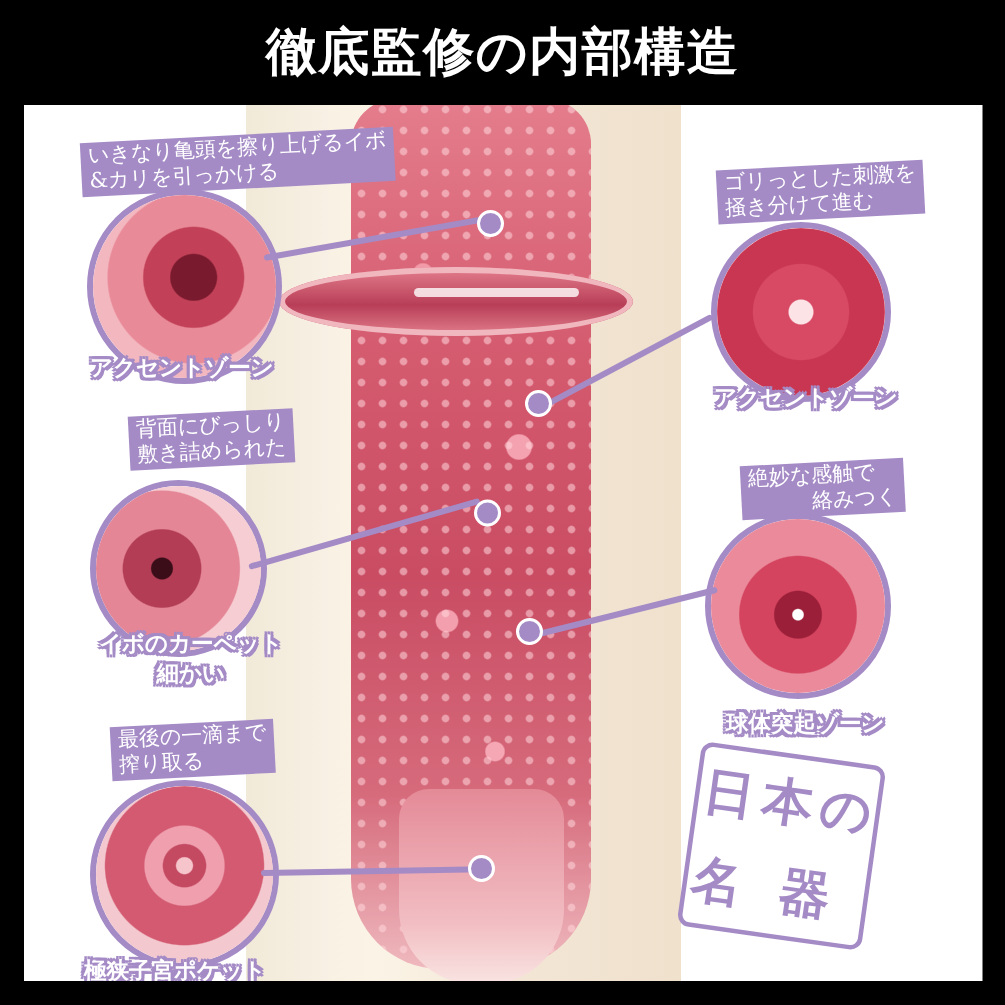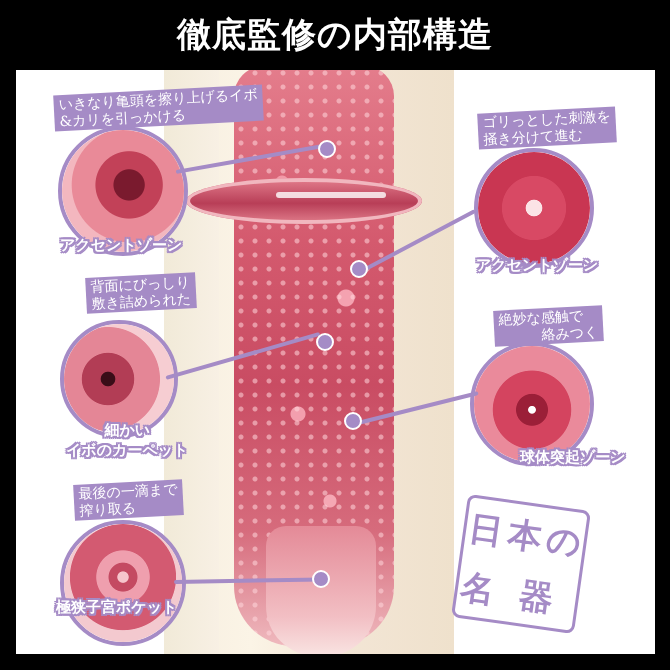--- a/index.html
+++ b/index.html
@@ -70,45 +70,45 @@
   <div class="dot" style="left:334px;top:190px;"></div>
 
   <div class="circle" style="left:44px;top:250px;width:110px;height:110px;">
     <div class="c-inner" style="background:radial-gradient(circle at 40% 50%,#3a0d18 0 8%,#b23d55 9% 30%,#e48696 31% 60%,#f6cdd2 61%);"></div>
   </div>
   <div class="label-box" style="left:70px;top:205px;">
     <span class="l2">背面にびっしり</span>
     <span class="l2">敷き詰められた</span>
   </div>
   <div class="zone-name" style="left:50px;top:350px;text-align:center;line-height:20px;">
+    <span style="display:block;">イボのカーペット</span>
     <span style="display:block;">細かい</span>
-    <span style="display:block;">イボのカーペット</span>
   </div>
   <div class="leader" style="left:150px;top:306px;width:160px;transform:rotate(-16deg);"></div>
   <div class="dot" style="left:300px;top:263px;"></div>
 
   <div class="circle" style="left:454px;top:272px;width:116px;height:116px;">
     <div class="c-inner" style="background:radial-gradient(circle at 50% 55%,#fff 0 4%,#9b1f38 5% 18%,#d4445f 19% 45%,#ea8a9b 46%);"></div>
   </div>
   <div class="label-box" style="left:478px;top:238px;">
     <span class="l2">絶妙な感触で</span>
     <span class="l2" style="padding-left:42px;">絡みつく</span>
   </div>
-  <div class="zone-name" style="left:468px;top:378px;margin-left:36px;">球体突起ゾーン</div>
+  <div class="zone-name" style="left:468px;top:403px;">球体突起ゾーン</div>
   <div class="leader" style="left:338px;top:352px;width:128px;transform:rotate(-14deg);"></div>
   <div class="dot" style="left:328px;top:342px;"></div>
 
   <div class="circle" style="left:44px;top:450px;width:118px;height:118px;">
     <div class="c-inner" style="background:radial-gradient(circle at 50% 45%,#f6c5cc 0 6%,#c44a62 7% 16%,#ef9fae 17% 30%,#d35a71 31% 60%,#f3c9cf 61%);"></div>
   </div>
   <div class="label-box" style="left:58px;top:412px;">
     <span class="l2">最後の一滴まで</span>
     <span class="l2">搾り取る</span>
   </div>
-  <div class="zone-name" style="left:40px;top:528px;">極狭子宮ポケット</div>
+  <div class="zone-name" style="left:40px;top:568px;">極狭子宮ポケット</div>
   <div class="leader" style="left:158px;top:510px;width:150px;transform:rotate(-1deg);"></div>
   <div class="dot" style="left:296px;top:500px;"></div>
 
   <div class="stamp">
     <span>日</span>
     <span>本</span>
     <span>の</span>
     <span>名</span>
     <span style="grid-column:span 2;">器</span>
   </div>

